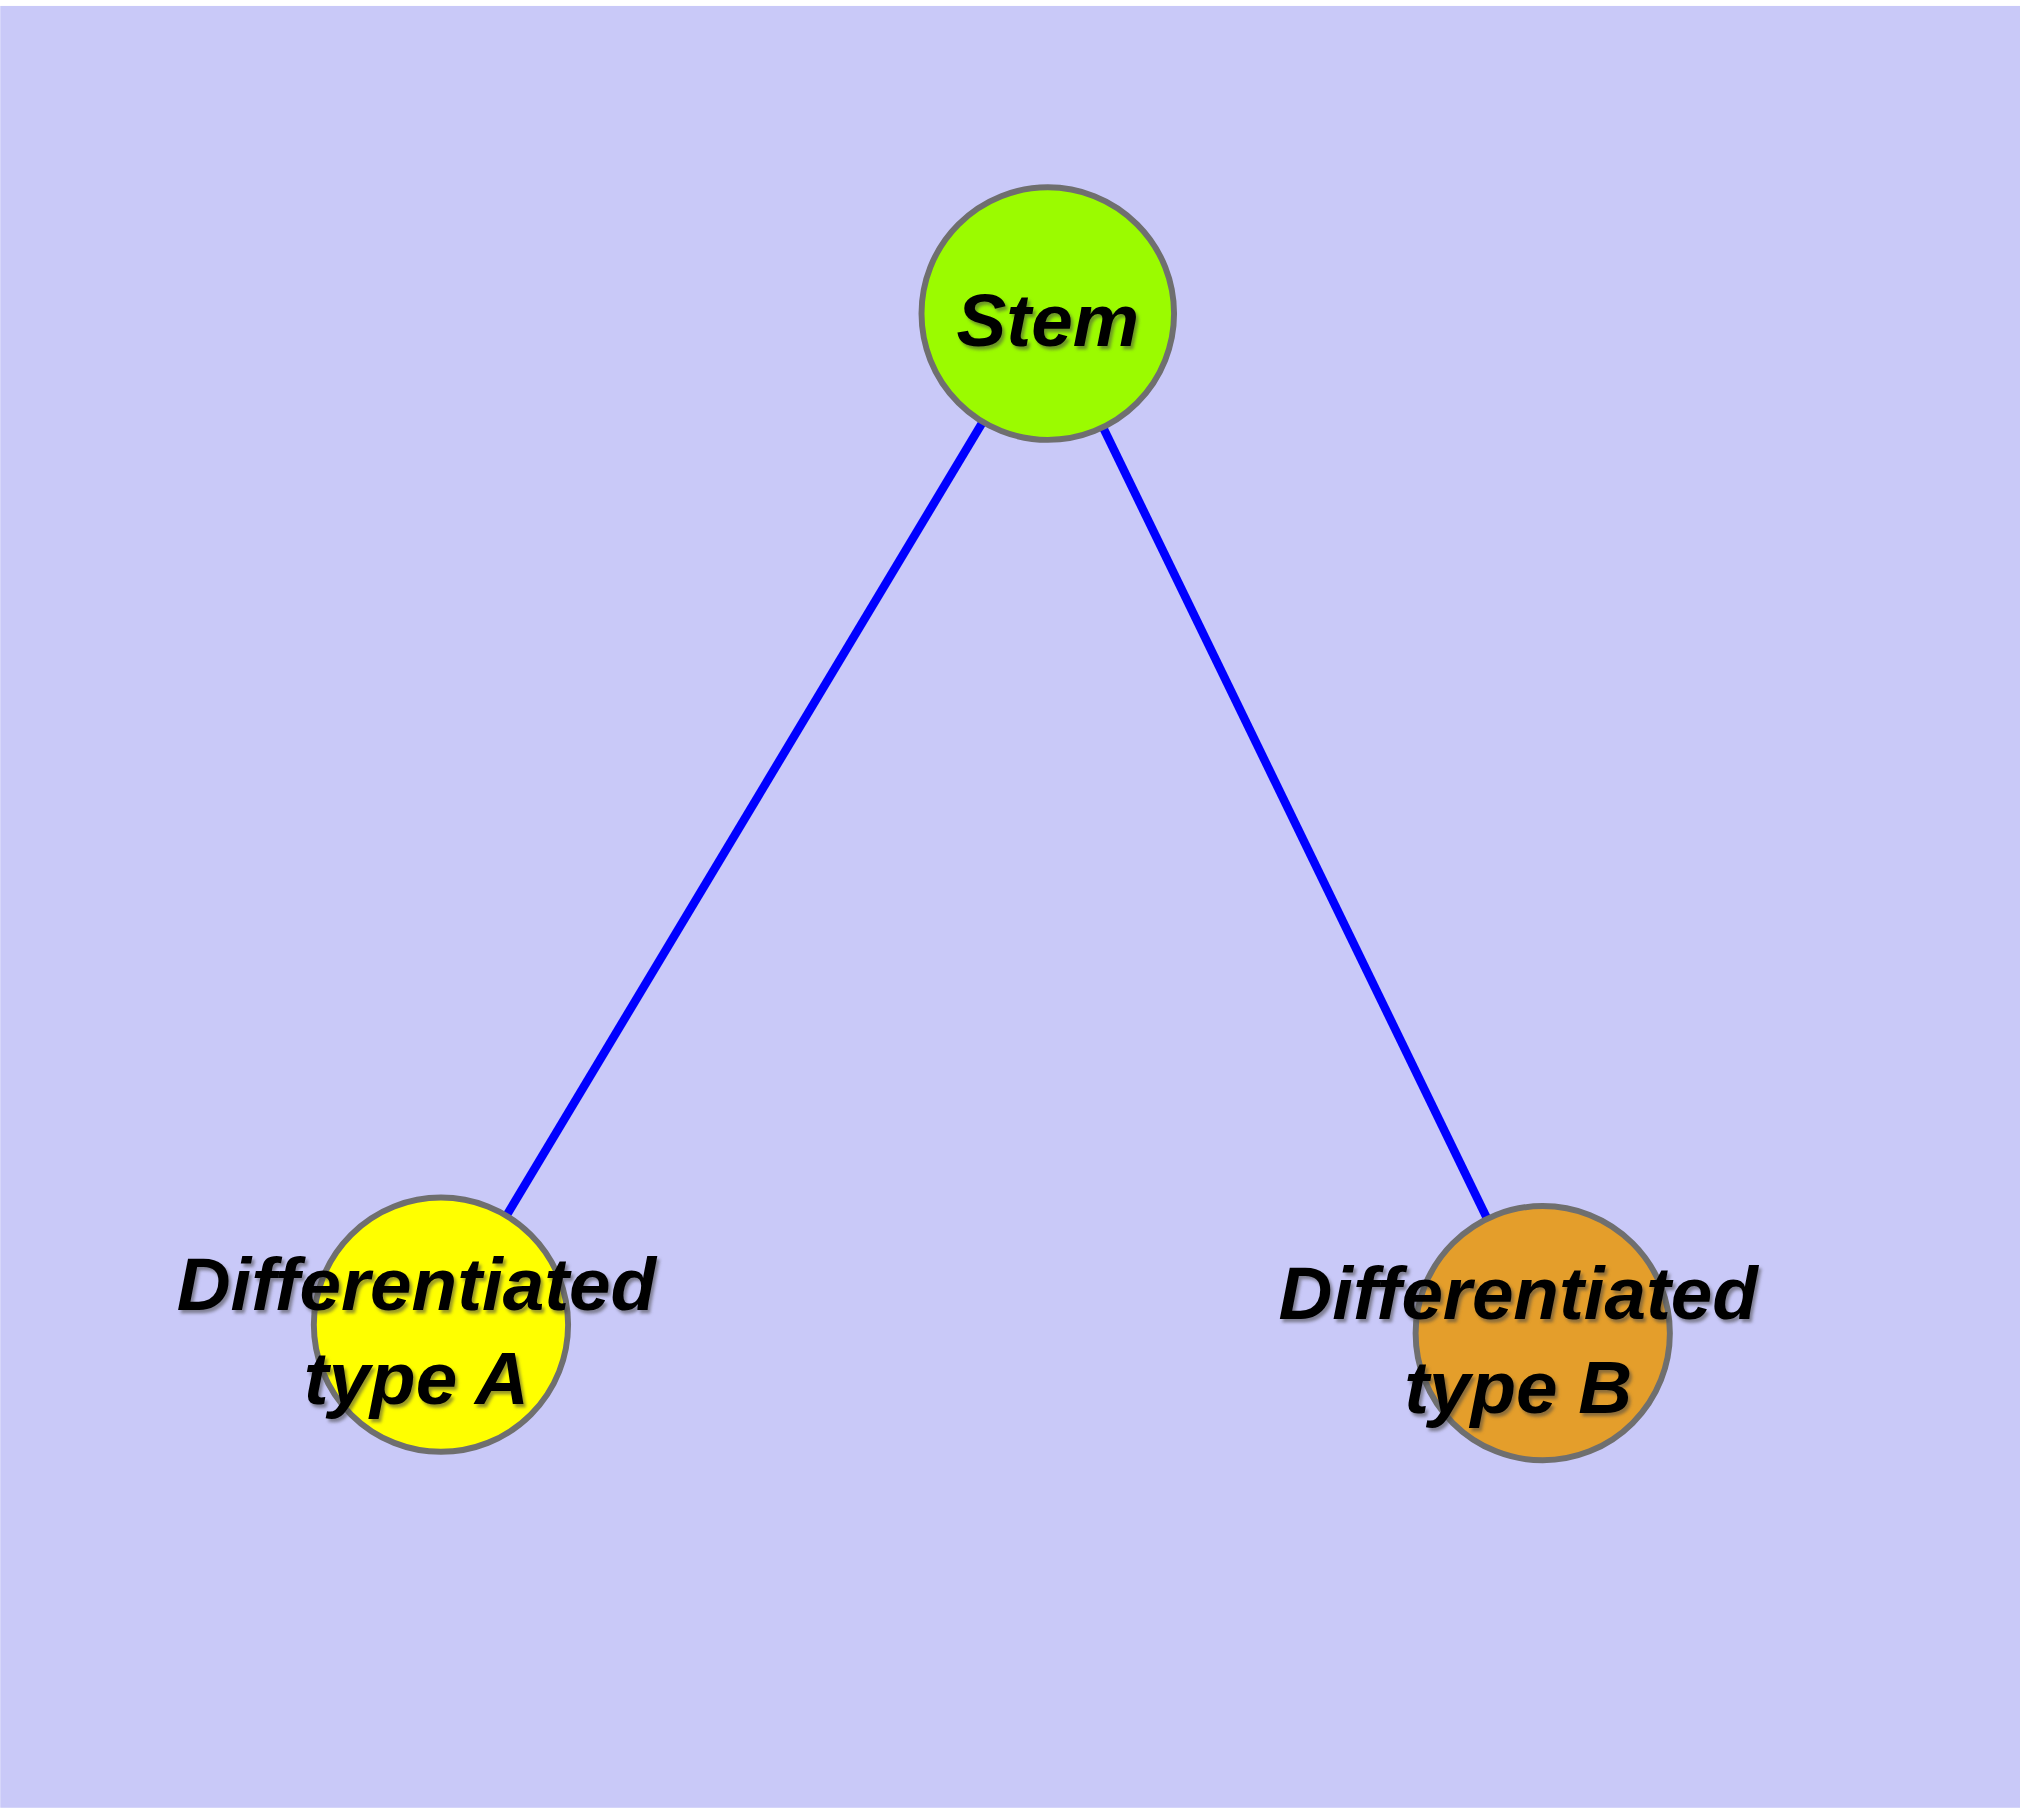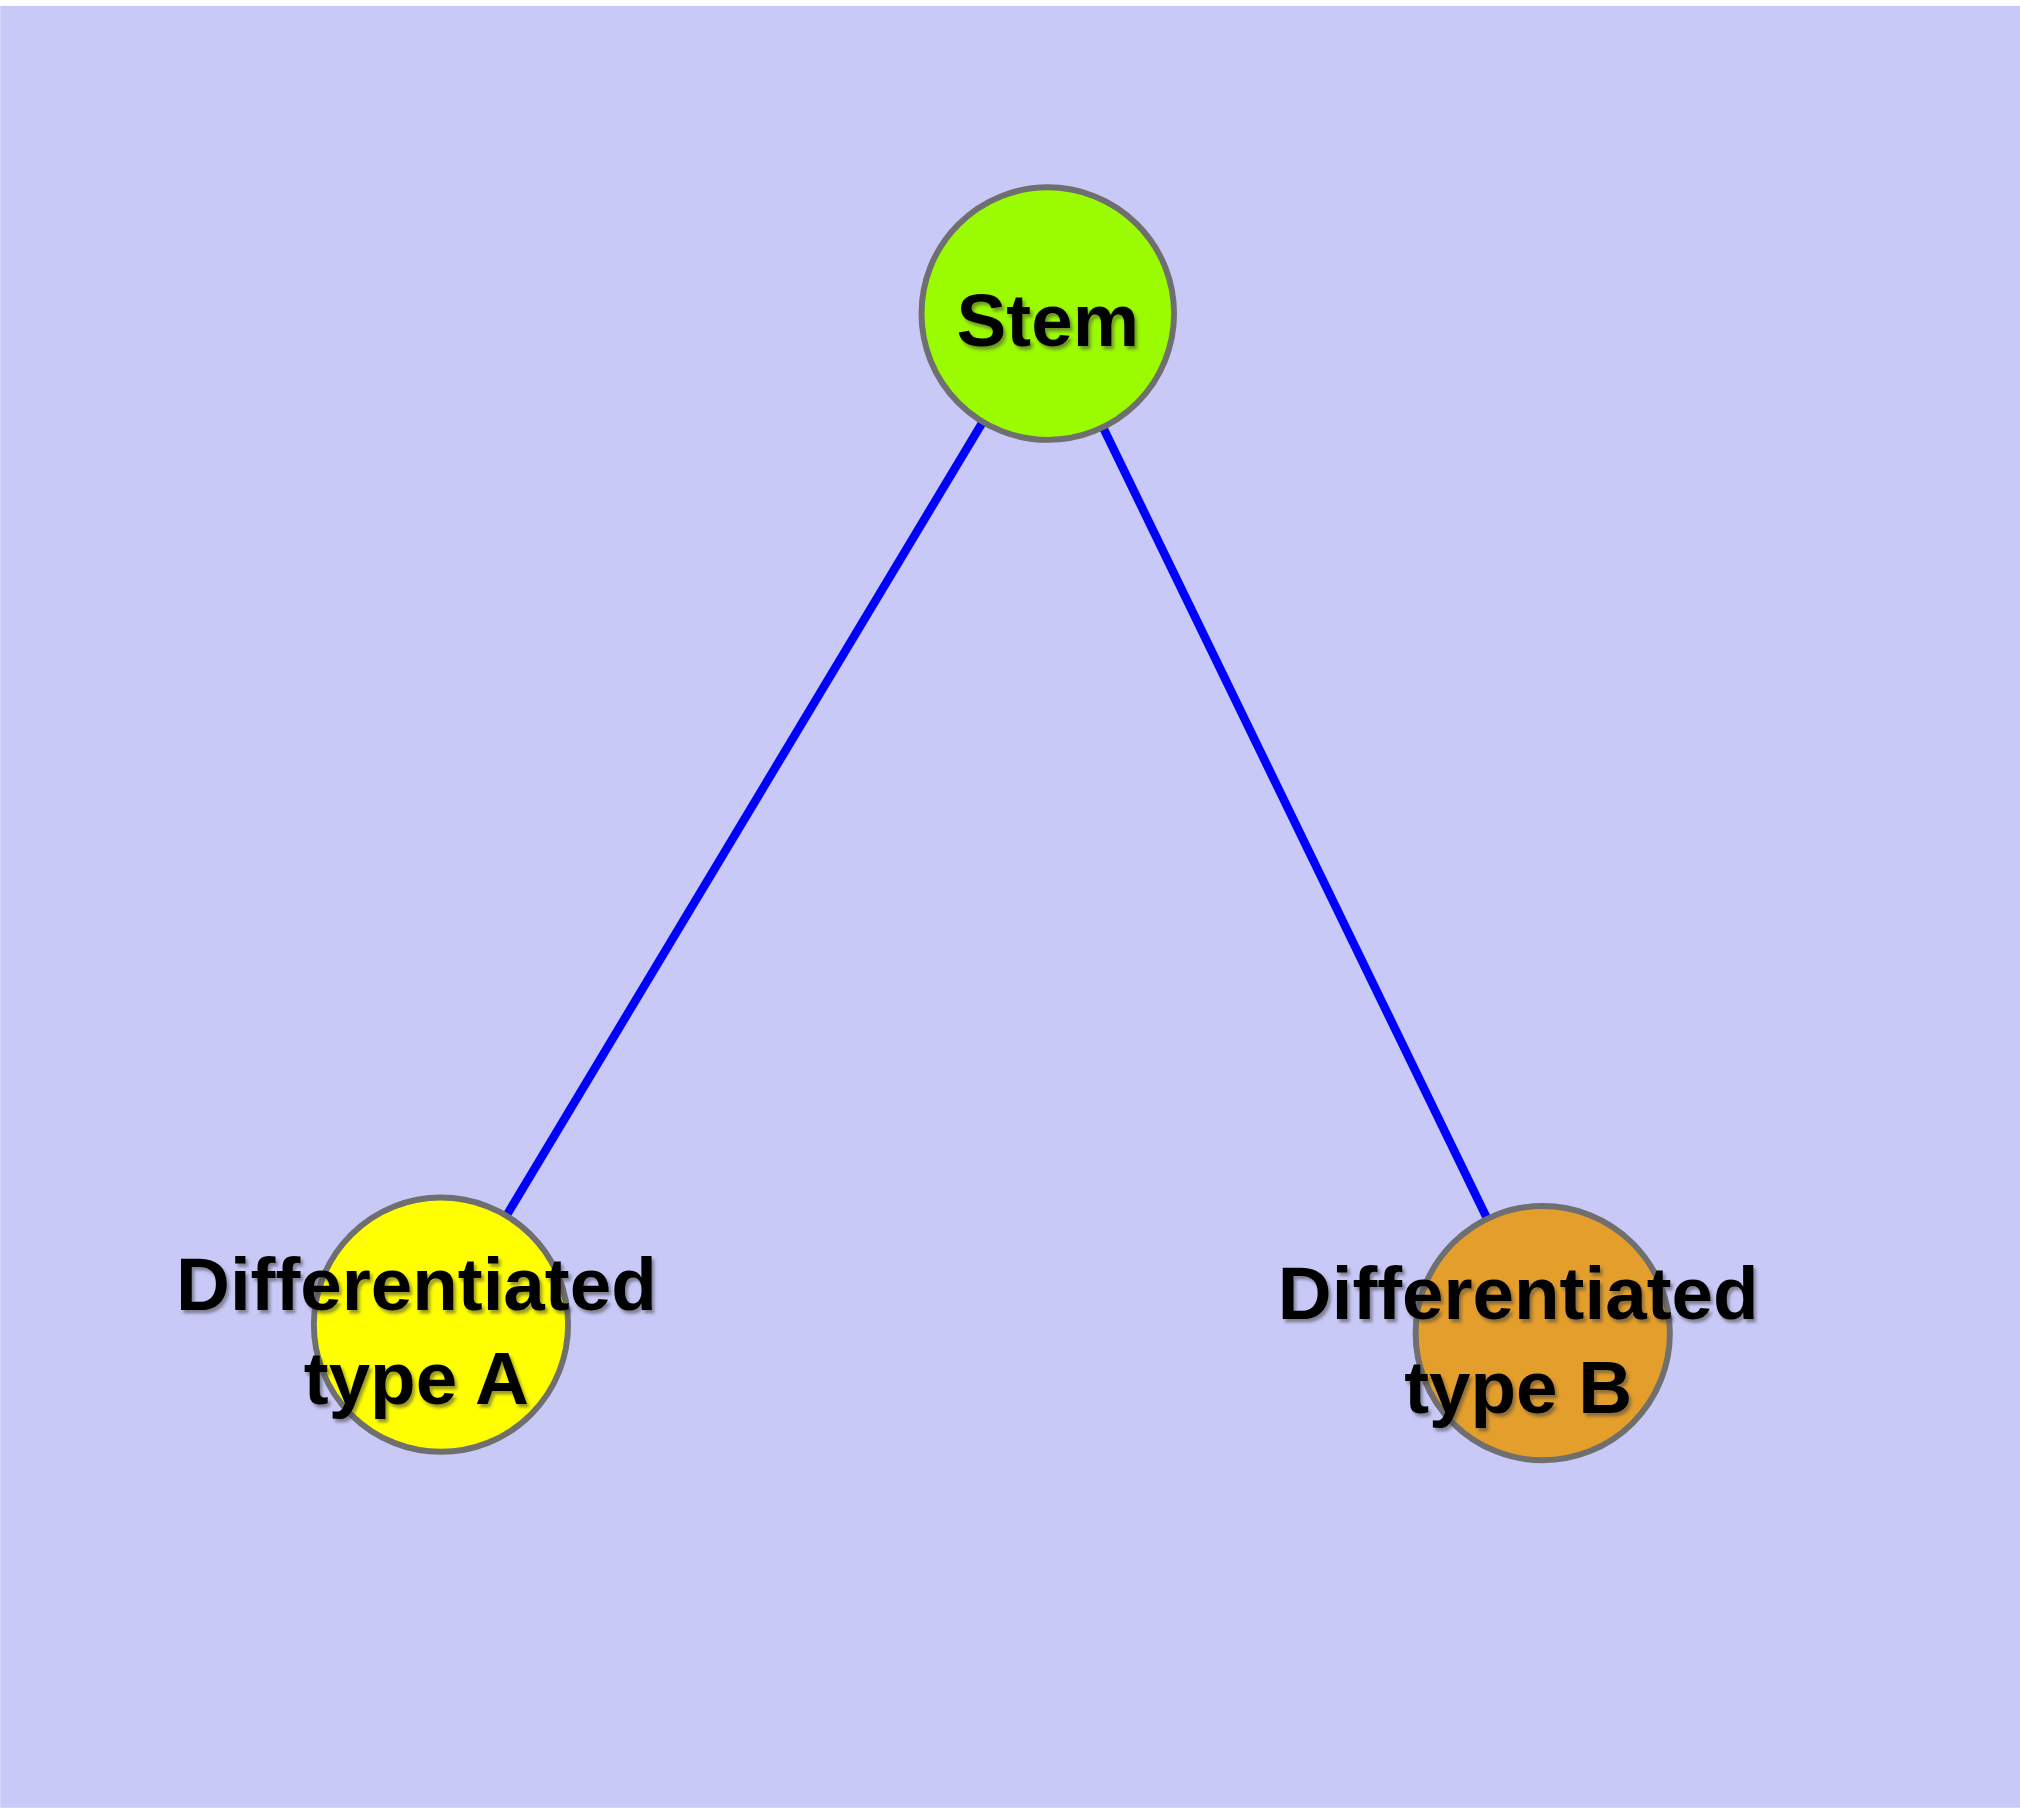--- a/index.html
+++ b/index.html
@@ -4,20 +4,21 @@
 <style>
   html, body {
     margin: 0;
     padding: 0;
     background: #FFFFFF;
   }
   .canvas-wrap {
     width: 1638px;
     height: 1812px;
     position: relative;
+    font-style: italic;
   }
   svg { display: block; }
   .node-label {
     font-family: "Liberation Sans", sans-serif;
     font-weight: bold;
     font-size: 88px;
     fill: #000000;
     text-anchor: middle;
     filter: drop-shadow(3px 4px 2px rgba(70,70,70,0.55));
   }

